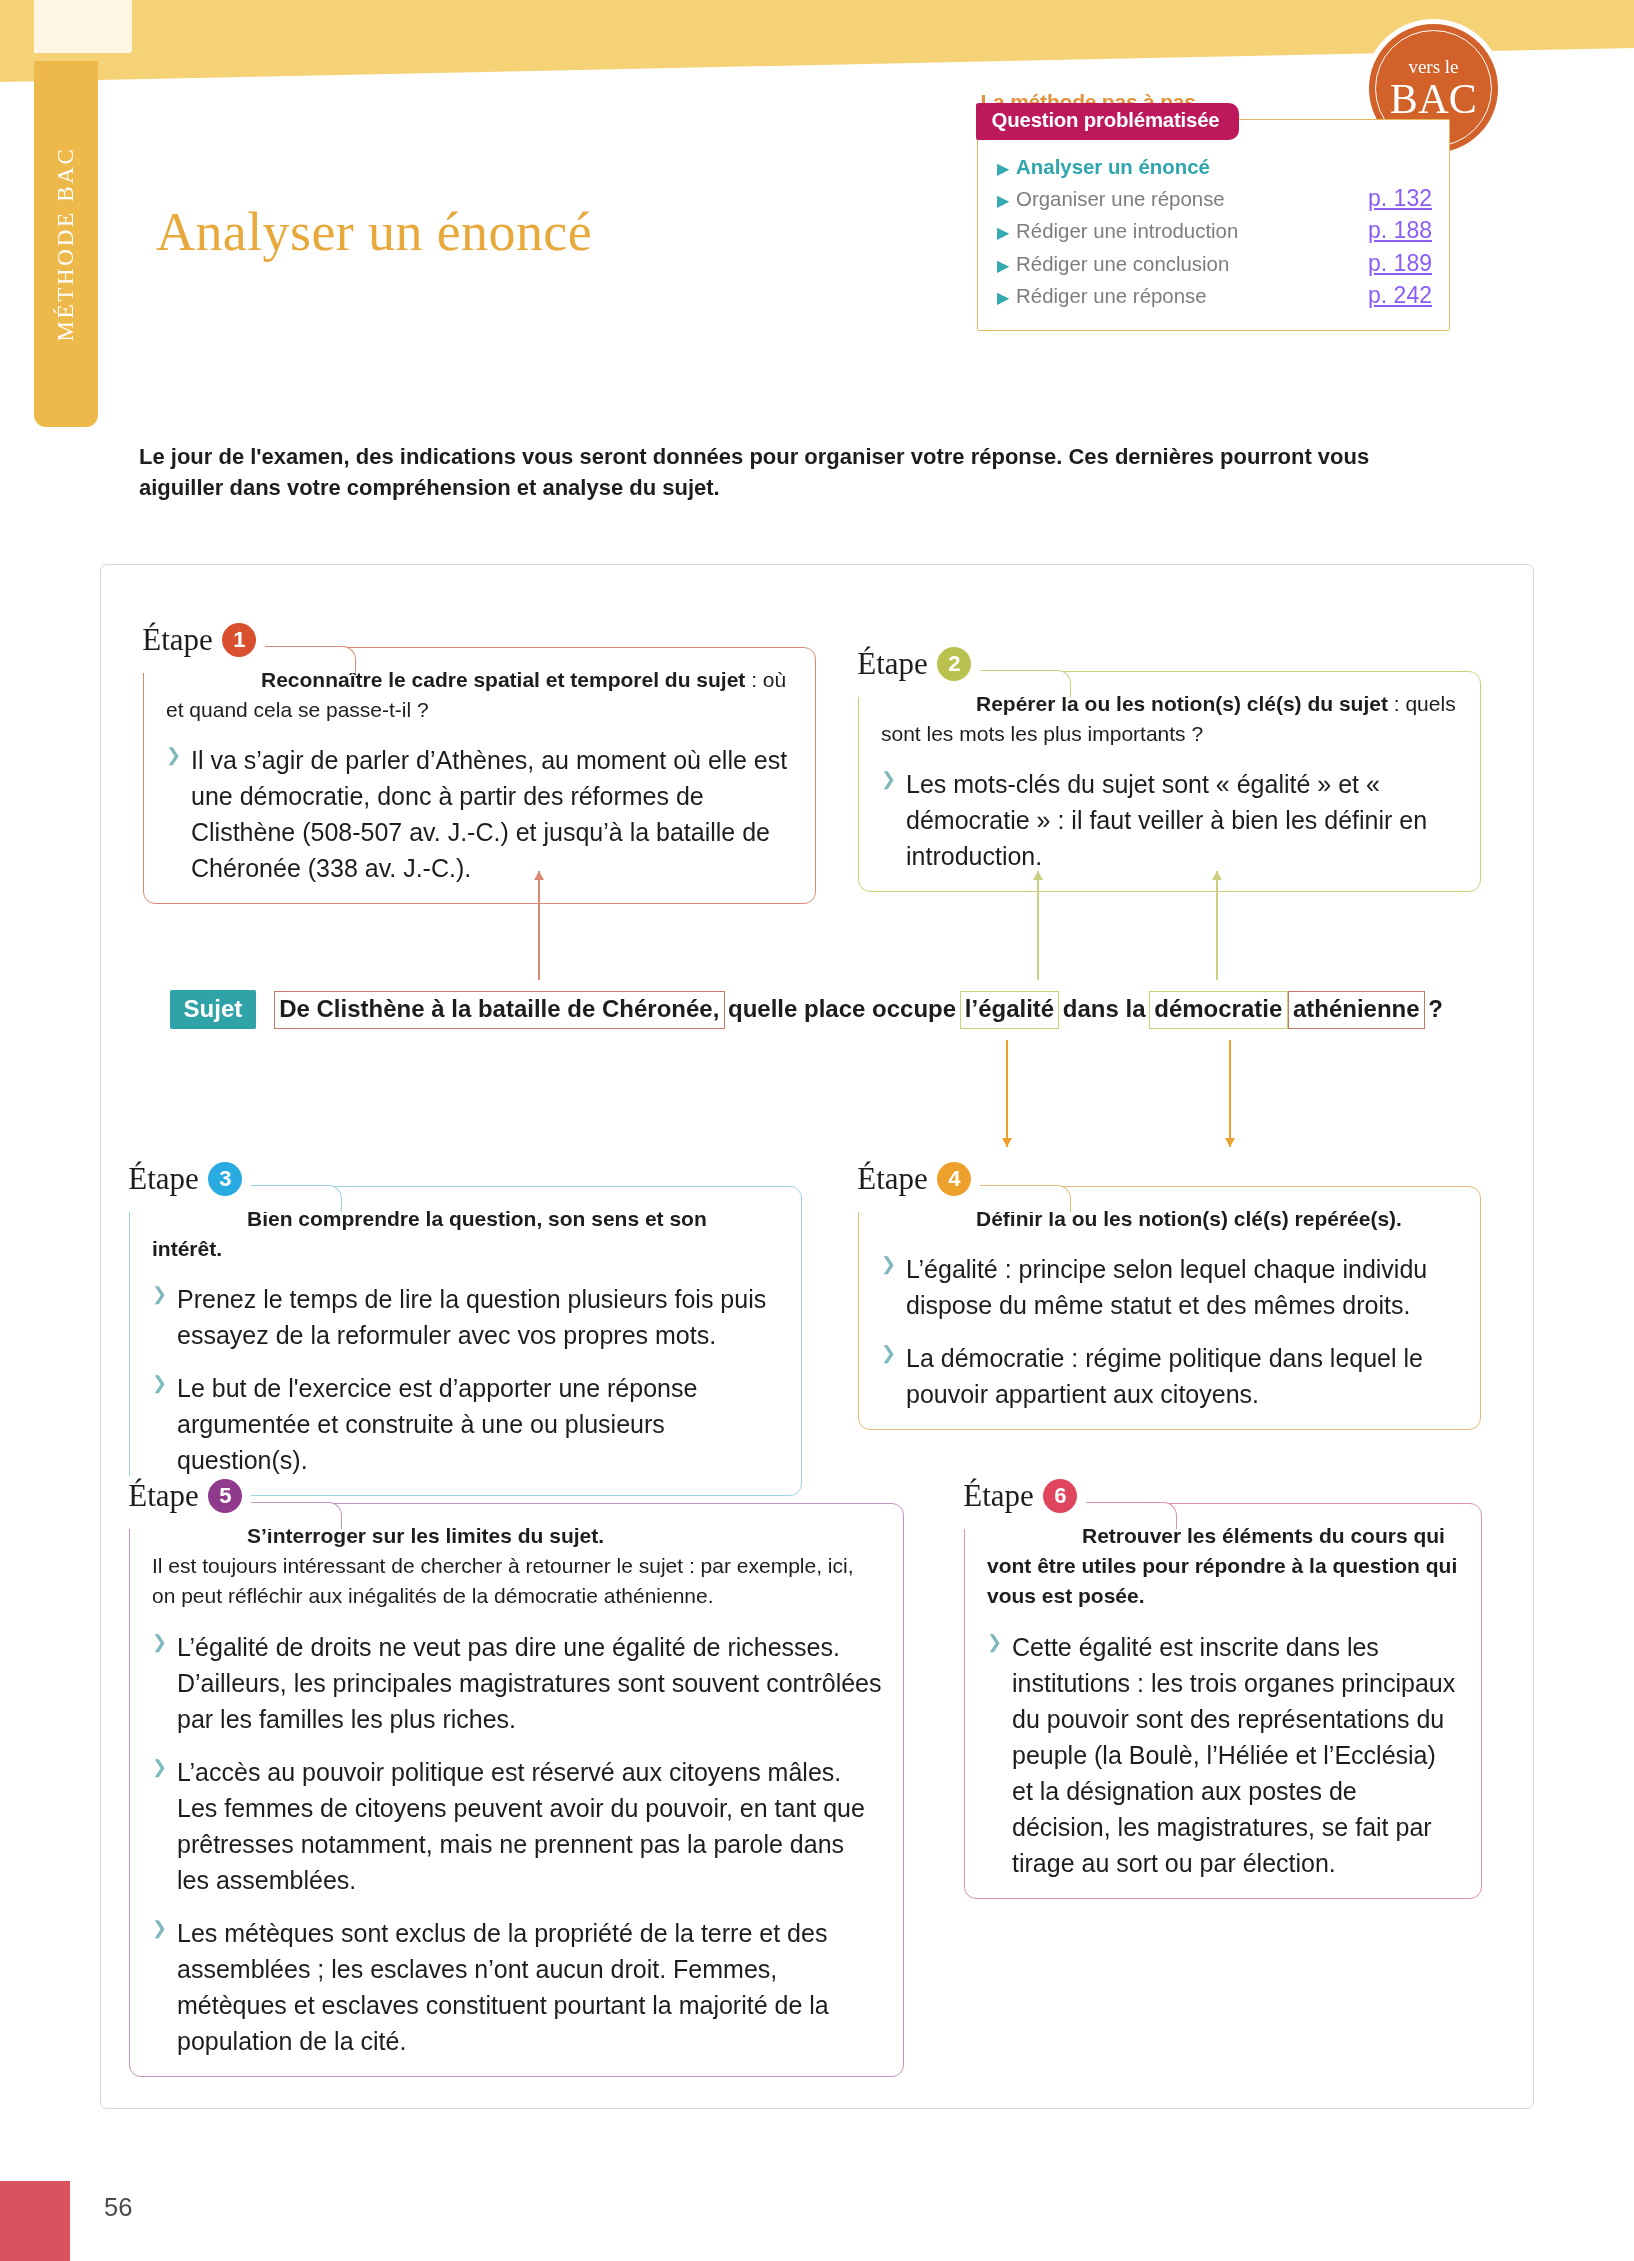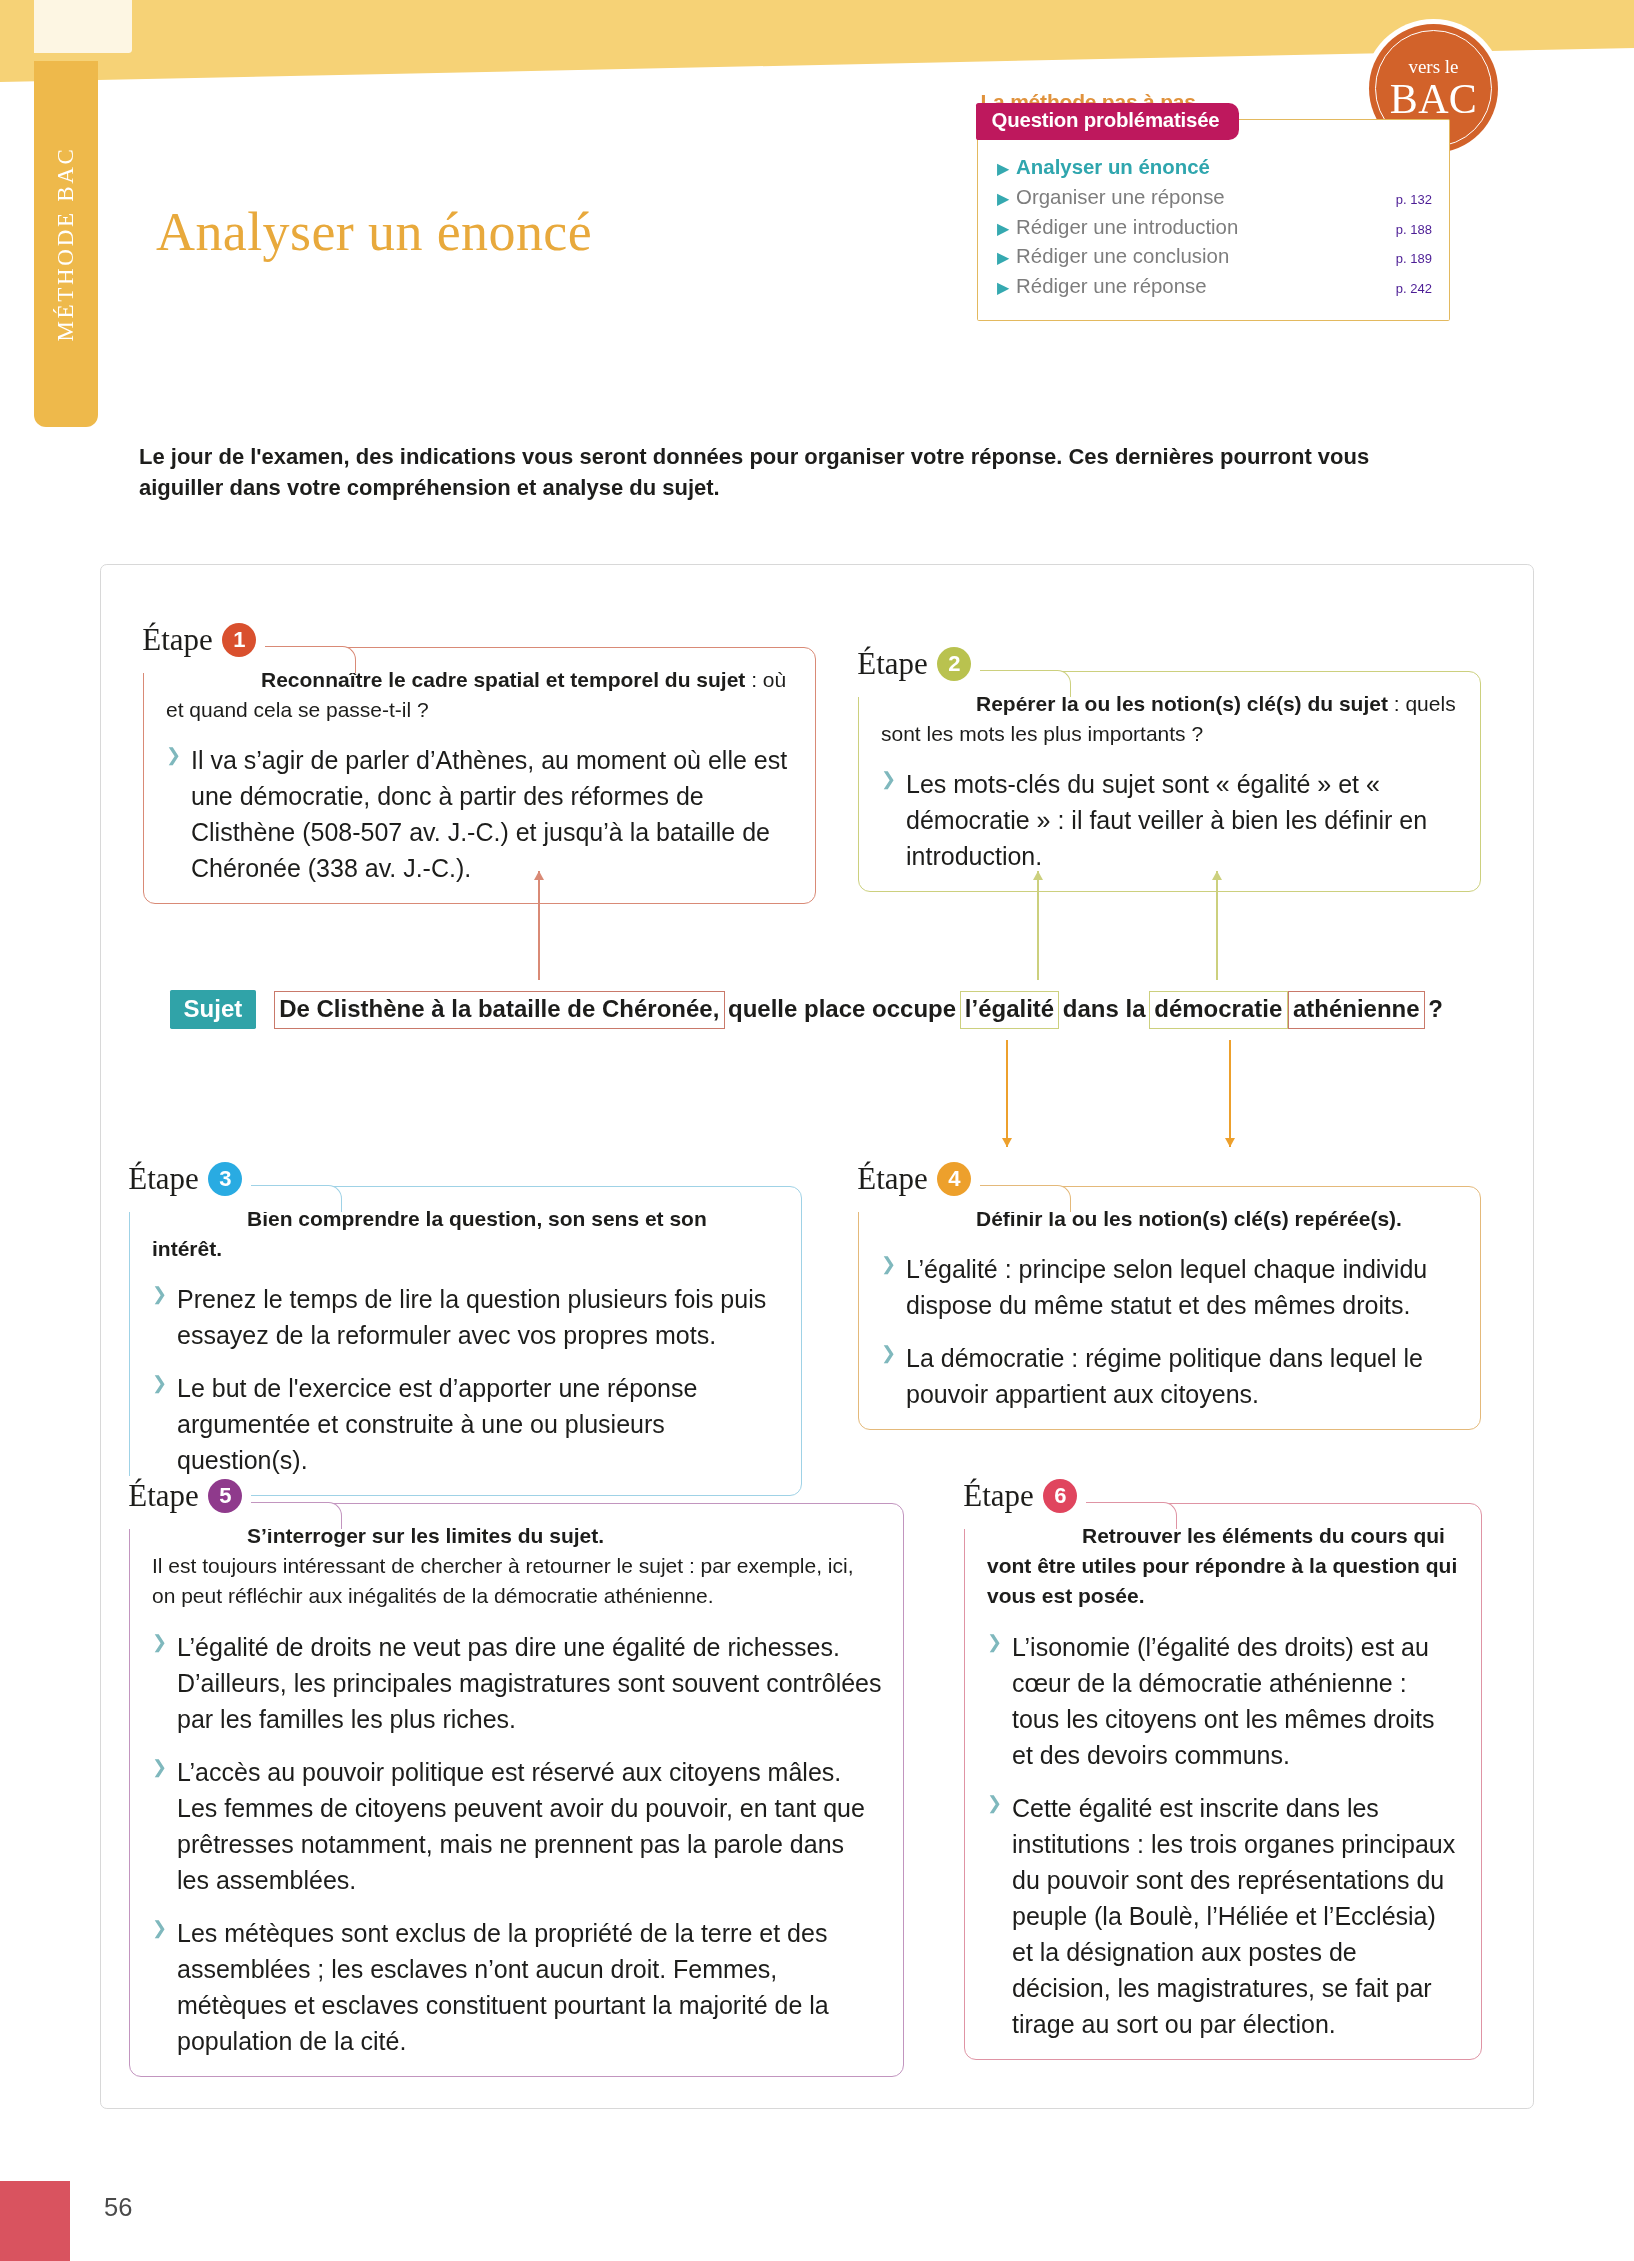--- a/index.html
+++ b/index.html
@@ -62,21 +62,21 @@
     letter-spacing:-0.2px;white-space:nowrap;
   }
   .method-row{
     display:flex;align-items:baseline;font-size:20.4px;color:#7d7d7d;
     line-height:1.0;margin:0 0 9.4px 0;
   }
   .method-row .tri{
     color:#35a9b0;font-size:16px;margin-right:6.8px;line-height:1;
   }
   .method-row .lbl{flex:1;}
-  .method-row .pg{color:#4c1d95;font-size:13px;white-space:nowrap;}
+  .method-row .pg{color:#8b5cf6;font-size:23px;white-space:nowrap;text-decoration:underline;}
   .method-row.active .lbl{color:#2fa6ae;font-weight:bold;}
 
   
   .bac-badge{
     position:absolute;left:1369px;top:24px;width:129px;height:129px;
     border-radius:50%;background:#d2622a;
     box-shadow:0 0 0 5.1px #ffffff;
     display:flex;flex-direction:column;align-items:center;justify-content:center;
   }
   .bac-badge::after{
@@ -315,21 +315,20 @@
       <div class="step-body">
         <div class="step-notch" style="width: 213px;"></div>
         <div class="step-tab">
           <span class="etape">Étape</span>
           <span class="step-num">6</span>
         </div>
         <div class="step-txt">
           <span class="lead"><b>Retrouver les éléments du cours qui vont être utiles pour répondre à la question qui vous est posée.</b></span>
         </div>
         <ul class="bullets">
-          <li>L’isonomie (l’égalité des droits) est au cœur de la démocratie athénienne : tous les citoyens ont les mêmes droits et des devoirs communs.</li>
           <li>Cette égalité est inscrite dans les institutions : les trois organes principaux du pouvoir sont des représentations du peuple (la Boulè, l’Héliée et l’Ecclésia) et la désignation aux postes de décision, les magistratures, se fait par tirage au sort ou par élection.</li>
         </ul>
       </div>
     </div>
 
   <div class="sujet-row">
     <div class="sujet-chip">Sujet</div>
     <div class="sujet-text" id="sujet-text">
         <span class="hl hl-red">De Clisthène à la bataille de Chéronée,</span> 
         <span class="plain">quelle place occupe</span> 

